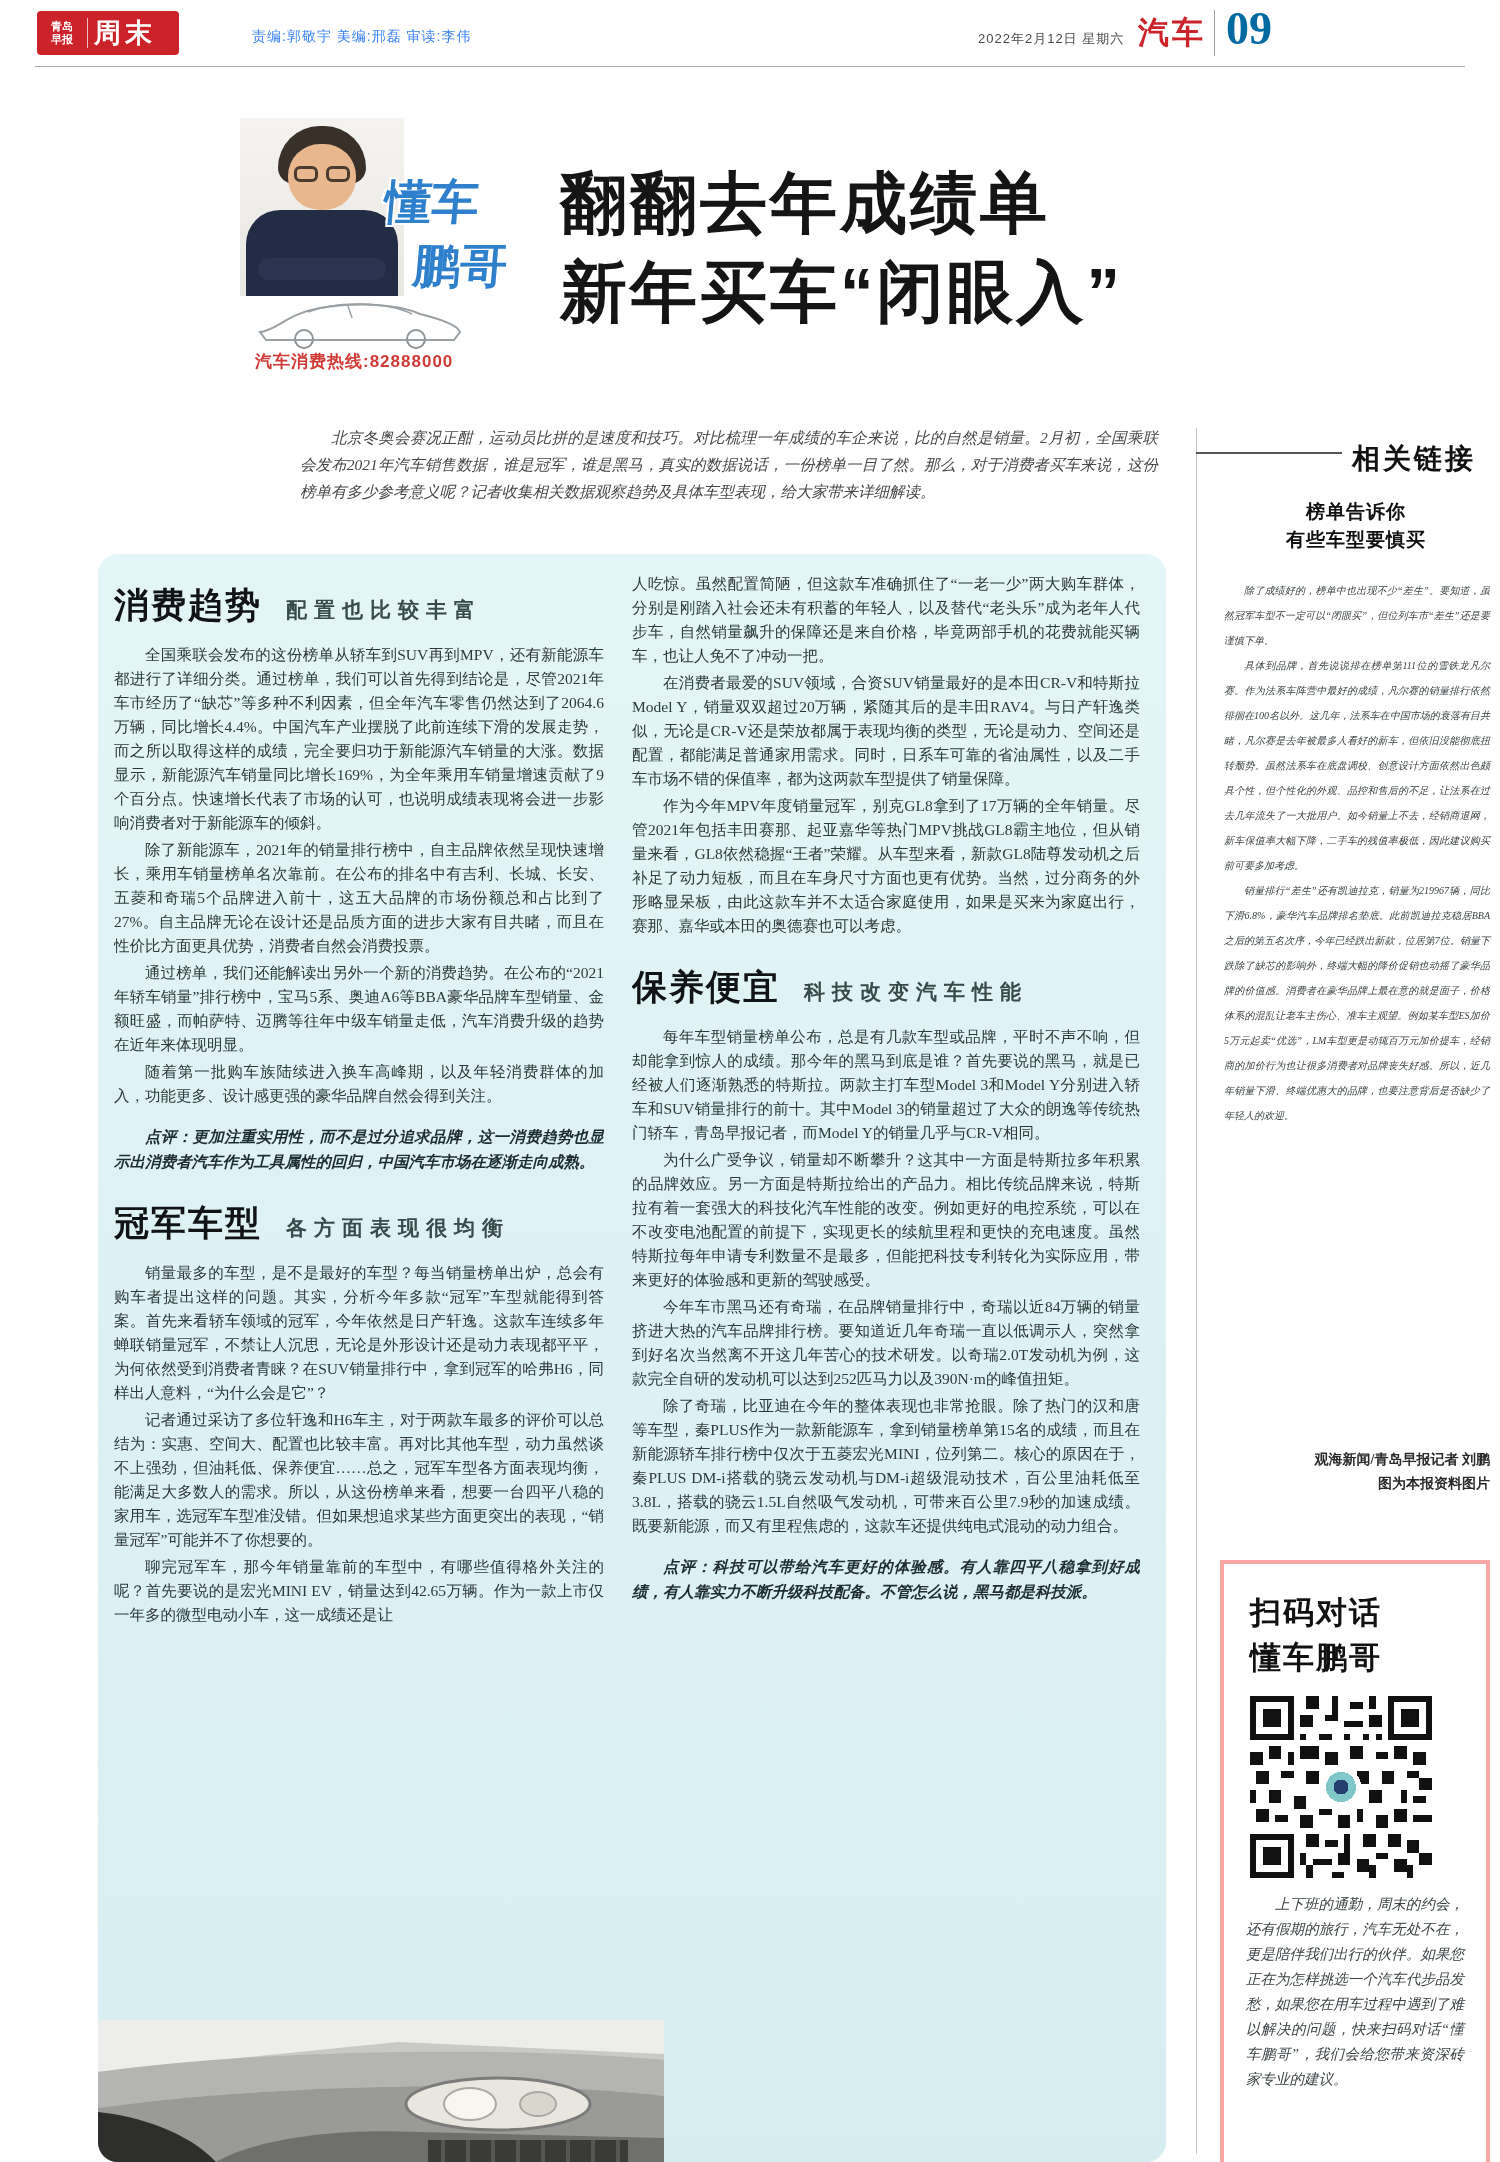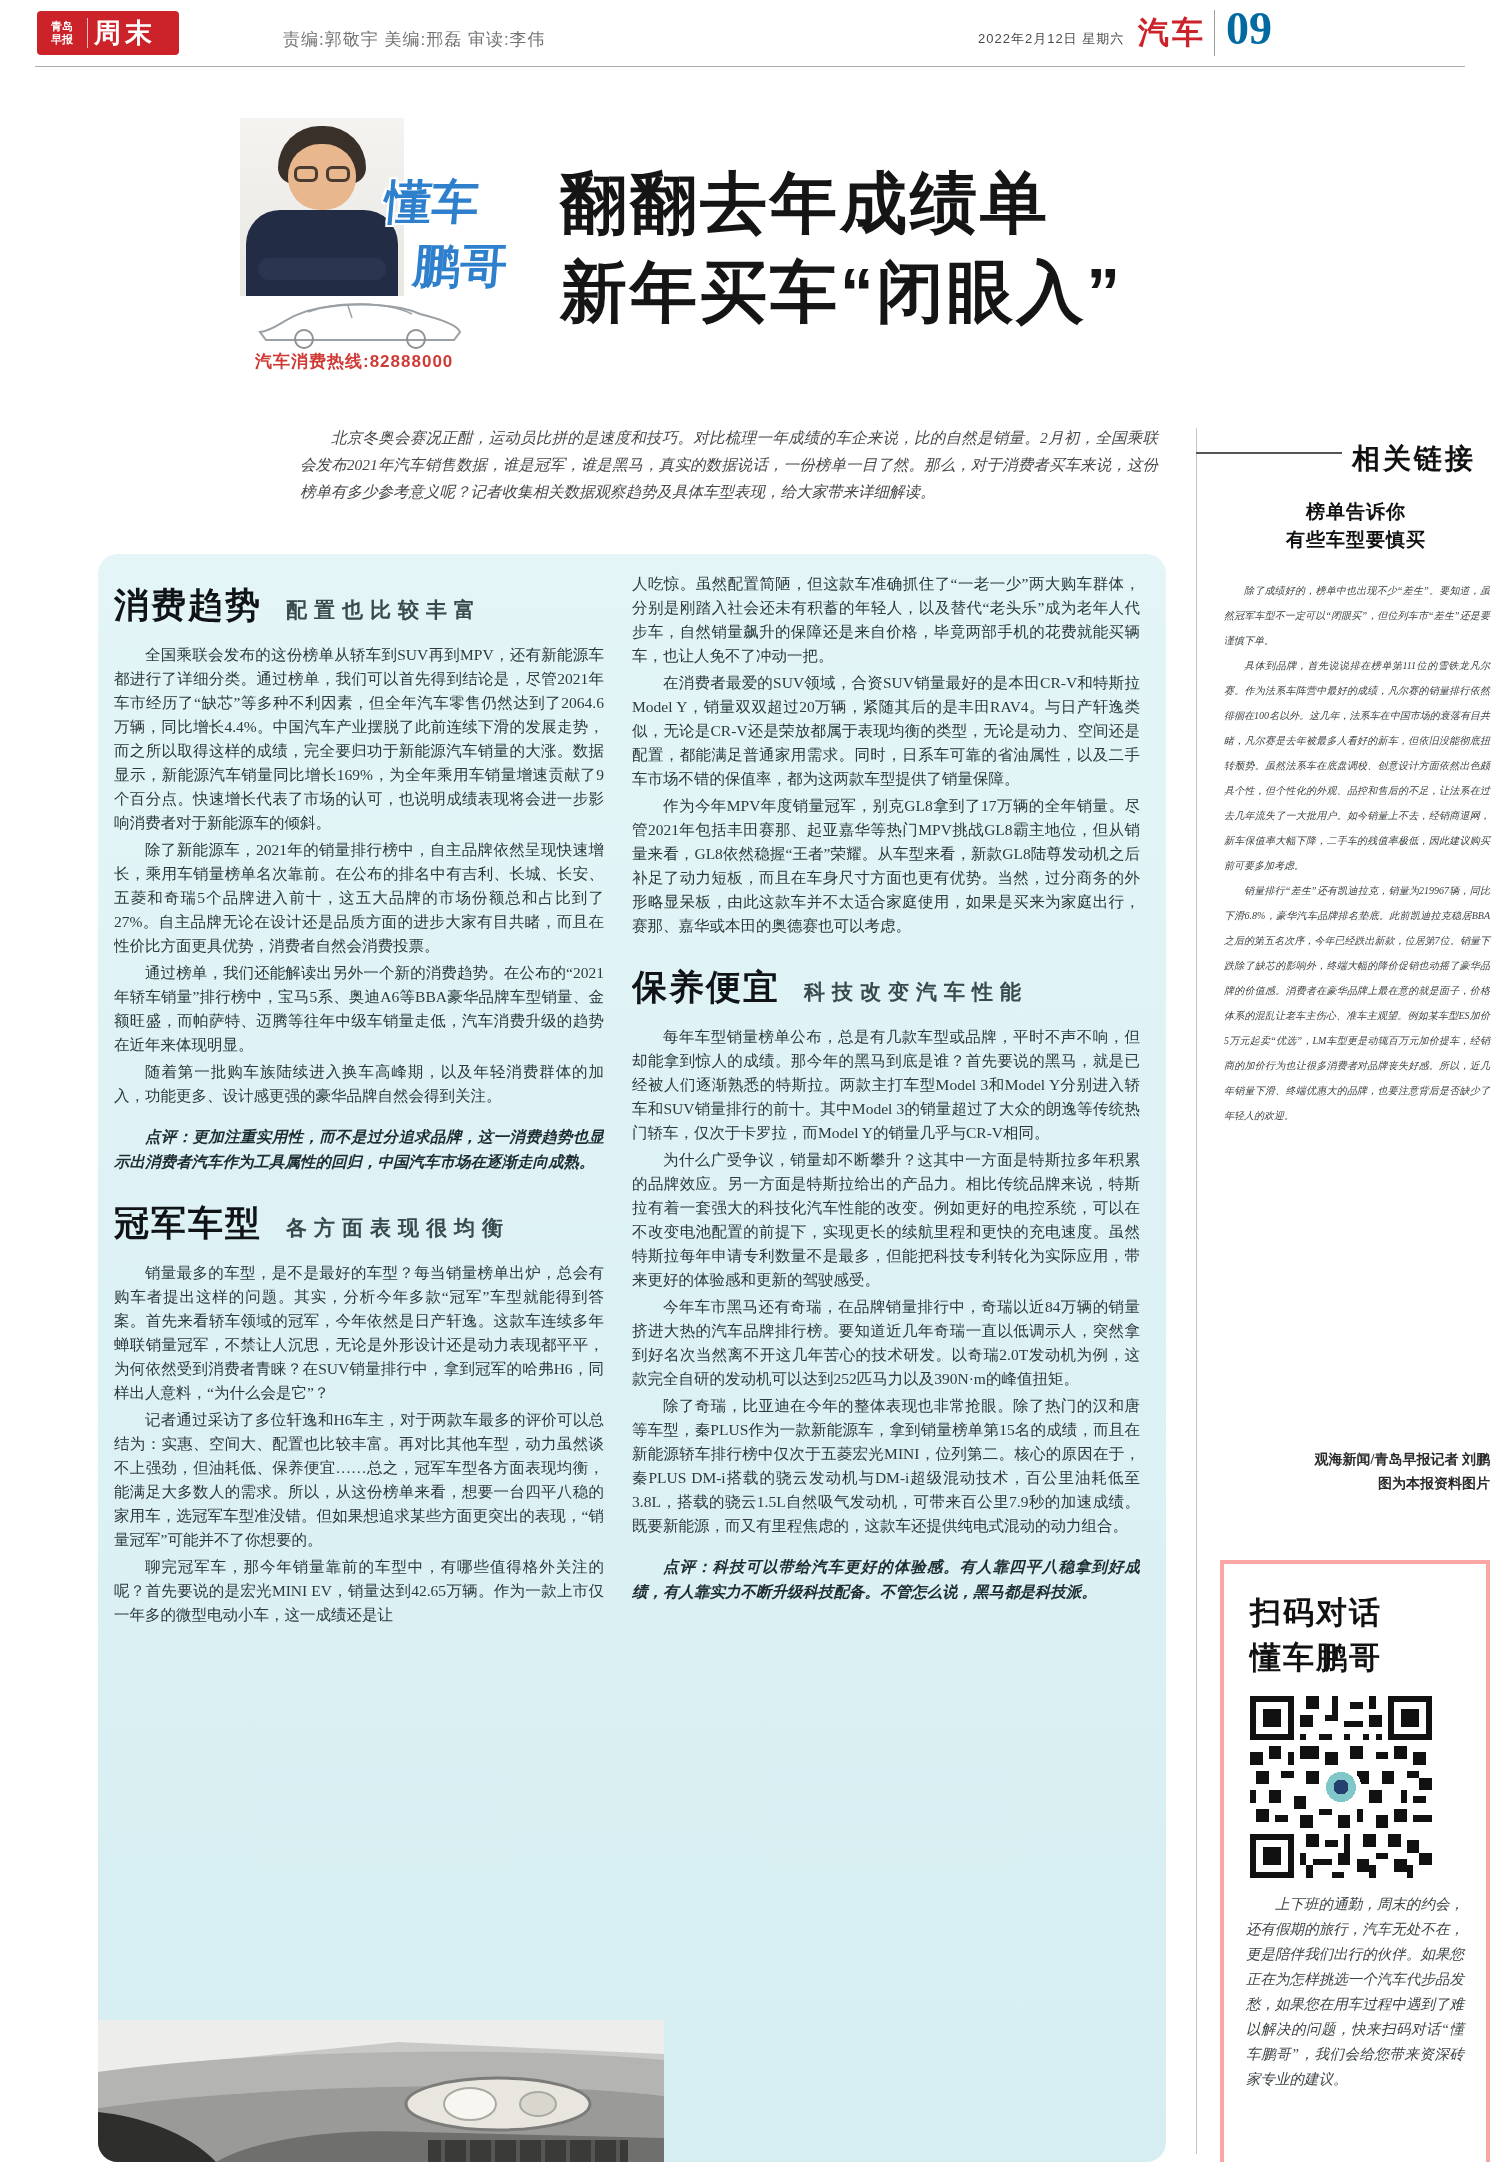--- a/index.html
+++ b/index.html
@@ -10,22 +10,22 @@
   }
   
   .masthead-box {
     position:absolute; left:37px; top:11px; width:142px; height:44px;
     background:#cc2229; border-radius:4px; display:flex; align-items:center; color:#fff;
   }
   .masthead-stack { width:44px; text-align:center; font-family:"Liberation Sans",sans-serif;
     font-weight:700; font-size:11px; line-height:13px; padding-left:6px;}
   .masthead-div { width:1px; height:30px; background:rgba(255,255,255,.7); margin:0 6px; }
   .masthead-weekend { font-family:"Liberation Sans",sans-serif; font-weight:900; font-size:27px; letter-spacing:4px; }
-  .editors { position:absolute; left:252px; top:28px; font-size:17px; color:#737373;
-    font-family:"Liberation Sans",sans-serif; letter-spacing:1px;margin-left:31px;}
+  .editors { position:absolute; left:252px; top:28px; font-size:14px; color:#3b82f6;
+    font-family:"Liberation Sans",sans-serif; letter-spacing:1px;}
   .hdate { position:absolute; left:978px; top:30px; font-size:13px; color:#4a4a4a;
     font-family:"Liberation Sans",sans-serif; letter-spacing:1px;}
   .hsection { position:absolute; left:1138px; top:12px; font-size:31px; font-weight:900;
     color:#cc2229; font-family:"Liberation Sans",sans-serif; letter-spacing:3px;}
   .hdiv { position:absolute; left:1214px; top:10px; width:1px; height:46px; background:#9aa0a3; }
   .hpage { position:absolute; left:1226px; top:2px; font-size:46px; font-weight:900;
     color:#0369a1; font-family:Liberation Serif, serif;}
   .header-rule { position:absolute; left:35px; top:66px; width:1430px; height:1px; background:#a9adaf; }
 
   
@@ -167,21 +167,21 @@
     <p class="bodyp">聊完冠军车，那今年销量靠前的车型中，有哪些值得格外关注的呢？首先要说的是宏光MINI EV，销量达到42.65万辆。作为一款上市仅一年多的微型电动小车，这一成绩还是让</p>
   </div>
 
   <div class="col col2">
     <p class="bodyp noindent">人吃惊。虽然配置简陋，但这款车准确抓住了“一老一少”两大购车群体，分别是刚踏入社会还未有积蓄的年轻人，以及替代“老头乐”成为老年人代步车，自然销量飙升的保障还是来自价格，毕竟两部手机的花费就能买辆车，也让人免不了冲动一把。</p>
     <p class="bodyp">在消费者最爱的SUV领域，合资SUV销量最好的是本田CR-V和特斯拉Model Y，销量双双超过20万辆，紧随其后的是丰田RAV4。与日产轩逸类似，无论是CR-V还是荣放都属于表现均衡的类型，无论是动力、空间还是配置，都能满足普通家用需求。同时，日系车可靠的省油属性，以及二手车市场不错的保值率，都为这两款车型提供了销量保障。</p>
     <p class="bodyp">作为今年MPV年度销量冠军，别克GL8拿到了17万辆的全年销量。尽管2021年包括丰田赛那、起亚嘉华等热门MPV挑战GL8霸主地位，但从销量来看，GL8依然稳握“王者”荣耀。从车型来看，新款GL8陆尊发动机之后补足了动力短板，而且在车身尺寸方面也更有优势。当然，过分商务的外形略显呆板，由此这款车并不太适合家庭使用，如果是买来为家庭出行，赛那、嘉华或本田的奥德赛也可以考虑。</p>
     <div class="sec-head">
       <span class="sec-title">保养便宜</span><span class="sec-sub">科技改变汽车性能</span>
     </div>
-    <p class="bodyp">每年车型销量榜单公布，总是有几款车型或品牌，平时不声不响，但却能拿到惊人的成绩。那今年的黑马到底是谁？首先要说的黑马，就是已经被人们逐渐熟悉的特斯拉。两款主打车型Model 3和Model Y分别进入轿车和SUV销量排行的前十。其中Model 3的销量超过了大众的朗逸等传统热门轿车，仅次于卡罗拉，而Model Y的销量几乎与CR-V相同。</p>
+    <p class="bodyp">每年车型销量榜单公布，总是有几款车型或品牌，平时不声不响，但却能拿到惊人的成绩。那今年的黑马到底是谁？首先要说的黑马，就是已经被人们逐渐熟悉的特斯拉。两款主打车型Model 3和Model Y分别进入轿车和SUV销量排行的前十。其中Model 3的销量超过了大众的朗逸等传统热门轿车，青岛早报记者，而Model Y的销量几乎与CR-V相同。</p>
     <p class="bodyp">为什么广受争议，销量却不断攀升？这其中一方面是特斯拉多年积累的品牌效应。另一方面是特斯拉给出的产品力。相比传统品牌来说，特斯拉有着一套强大的科技化汽车性能的改变。例如更好的电控系统，可以在不改变电池配置的前提下，实现更长的续航里程和更快的充电速度。虽然特斯拉每年申请专利数量不是最多，但能把科技专利转化为实际应用，带来更好的体验感和更新的驾驶感受。</p>
     <p class="bodyp">今年车市黑马还有奇瑞，在品牌销量排行中，奇瑞以近84万辆的销量挤进大热的汽车品牌排行榜。要知道近几年奇瑞一直以低调示人，突然拿到好名次当然离不开这几年苦心的技术研发。以奇瑞2.0T发动机为例，这款完全自研的发动机可以达到252匹马力以及390N·m的峰值扭矩。</p>
     <p class="bodyp">除了奇瑞，比亚迪在今年的整体表现也非常抢眼。除了热门的汉和唐等车型，秦PLUS作为一款新能源车，拿到销量榜单第15名的成绩，而且在新能源轿车排行榜中仅次于五菱宏光MINI，位列第二。核心的原因在于，秦PLUS DM-i搭载的骁云发动机与DM-i超级混动技术，百公里油耗低至3.8L，搭载的骁云1.5L自然吸气发动机，可带来百公里7.9秒的加速成绩。既要新能源，而又有里程焦虑的，这款车还提供纯电式混动的动力组合。</p>
     <p class="comment">点评：科技可以带给汽车更好的体验感。有人靠四平八稳拿到好成绩，有人靠实力不断升级科技配备。不管怎么说，黑马都是科技派。</p>
   </div>
 
   <div class="v-divider"></div>
   <div class="rel-rule"></div>
   <div class="rel-title">相关链接</div>
   <div class="rel-sub">

